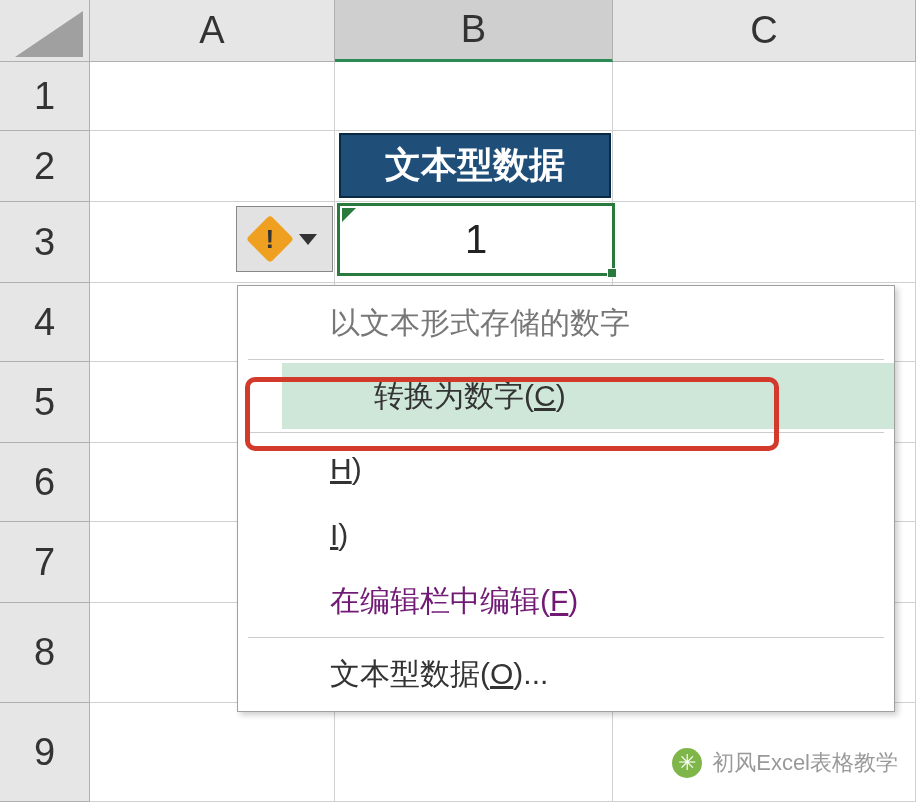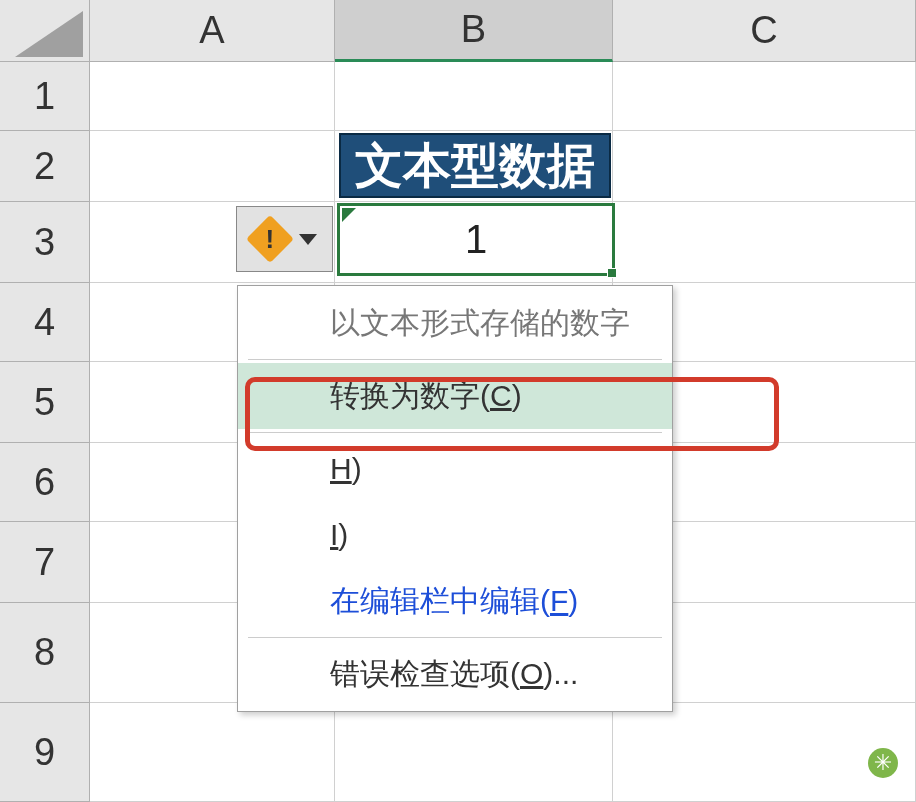--- a/index.html
+++ b/index.html
@@ -42,21 +42,21 @@
     }
     .cell.col-A { width: 245px; background: #fff; }
     .cell.col-B { width: 278px; background: #fff; }
     .cell.col-C { width: 303px; background: #fff; }
     .r1 { height: 69px; } .r2 { height: 71px; } .r3 { height: 81px; }
     .r4 { height: 79px; } .r5 { height: 81px; } .r6 { height: 79px; }
     .r7 { height: 81px; } .r8 { height: 100px; } .r9 { height: 99px; }
 
     .header-cell {
       position: absolute; left: 339px; top: 133px; width: 272px; height: 65px;
-      background: #1f4e79; color: #fff; font-size: 48px; font-weight: bold;
+      background: #1f4e79; color: #fff; font-size: 36px; font-weight: bold;
       display: flex; align-items: center; justify-content: center;
       border: 2px solid #0a2a44;
     }
     .sel-cell {
       position: absolute; left: 337px; top: 203px; width: 278px; height: 73px;
       border: 3px solid #2a7a3e; background: #fff; z-index: 3;
       display: flex; align-items: center; justify-content: center;
       font-size: 40px; color: #222;
     }
     .sel-cell::before {
@@ -77,31 +77,31 @@
     .err-diamond {
       width: 34px; height: 34px; background: #f0a020; transform: rotate(45deg);
       display: flex; align-items: center; justify-content: center; border-radius: 4px;
     }
     .err-bang { transform: rotate(-45deg); color: #333; font-size: 26px; font-weight: bold; }
     .err-drop {
       width: 0; height: 0; border-left: 9px solid transparent; border-right: 9px solid transparent;
       border-top: 11px solid #333;
     }
     .ctx {
-      position: absolute; left: 237px; top: 285px; width: 436px;
+      position: absolute; left: 237px; top: 285px; width: 658px;
       background: #fff; border: 1px solid #a0a0a0; box-shadow: 3px 3px 6px rgba(0,0,0,.2);
       z-index: 10; padding: 4px 0;
     }
     .ctx-item {
       height: 66px; display: flex; align-items: center; padding-left: 92px;
       font-size: 30px; color: #333; white-space: nowrap;
     }
     .ctx-item.title { color: #777; }
-    .ctx-item.disabled { color: #1d4ed8; }
-    .ctx-item.hover { background: #cfe7d9; }
+    .ctx-item.disabled { color: #701a75; }
+    .ctx-item.hover { background: #cfe7d9; margin-left: 44px; }
     .ctx-sep { height: 1px; background: #ccc; margin: 3px 10px; }
     .hl-box {
       position: absolute; left: 245px; top: 377px; width: 534px; height: 74px;
       border: 5px solid #d23b2b; border-radius: 10px; z-index: 20; pointer-events: none;
     }
     .u { text-decoration: underline; }
     .wm {
       position: absolute; right: 18px; bottom: 24px; z-index: 50;
       display: flex; align-items: center; gap: 10px; color: #999; font-size: 22px;
     }
@@ -207,23 +207,24 @@
       <span class="u">I</span>
       <span>)</span>
   </div>
   <div class="ctx-item disabled">
     <span>在编辑栏中编辑(</span>
       <span class="u">F</span>
       <span>)</span>
   </div>
   <div class="ctx-sep"></div>
   <div class="ctx-item">
-    <span>错误检查选项(</span>
+    <span>文本型数据(</span>
       <span class="u">O</span>
       <span>)...</span>
   </div>
 </div>
 
 <div class="hl-box"></div>
 
 <div class="wm">
   <div class="wm-ico">✳</div>
+  <span>初风Excel表格教学</span>
 </div>
 
 </body></html>

